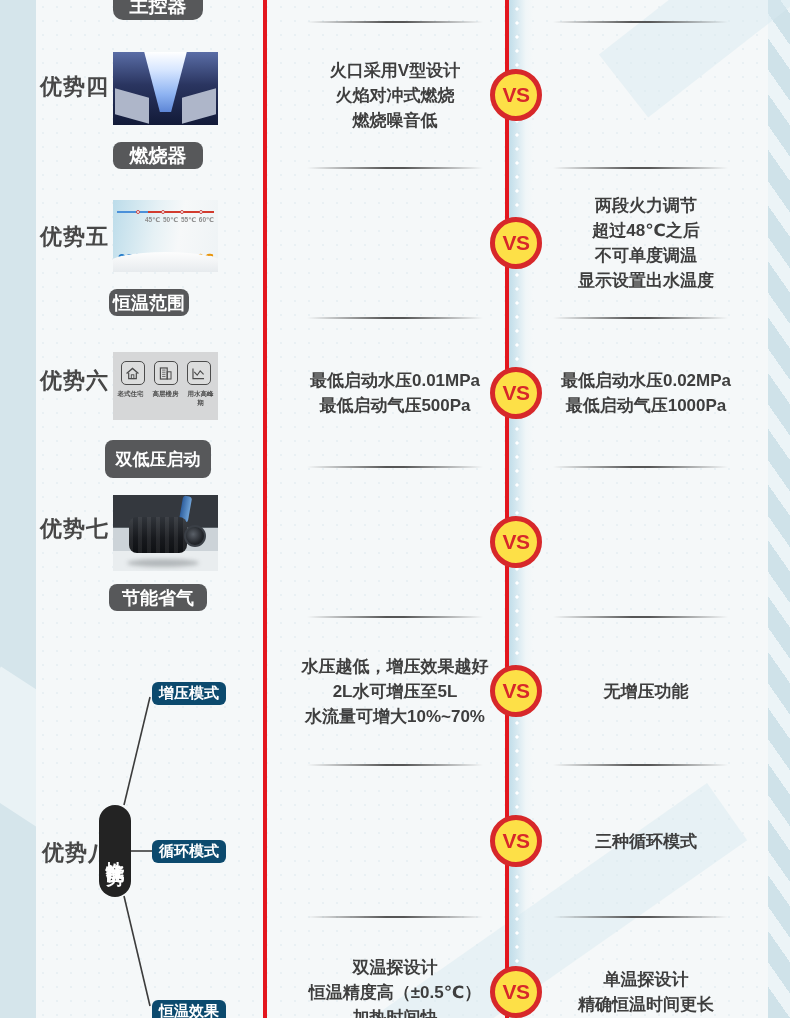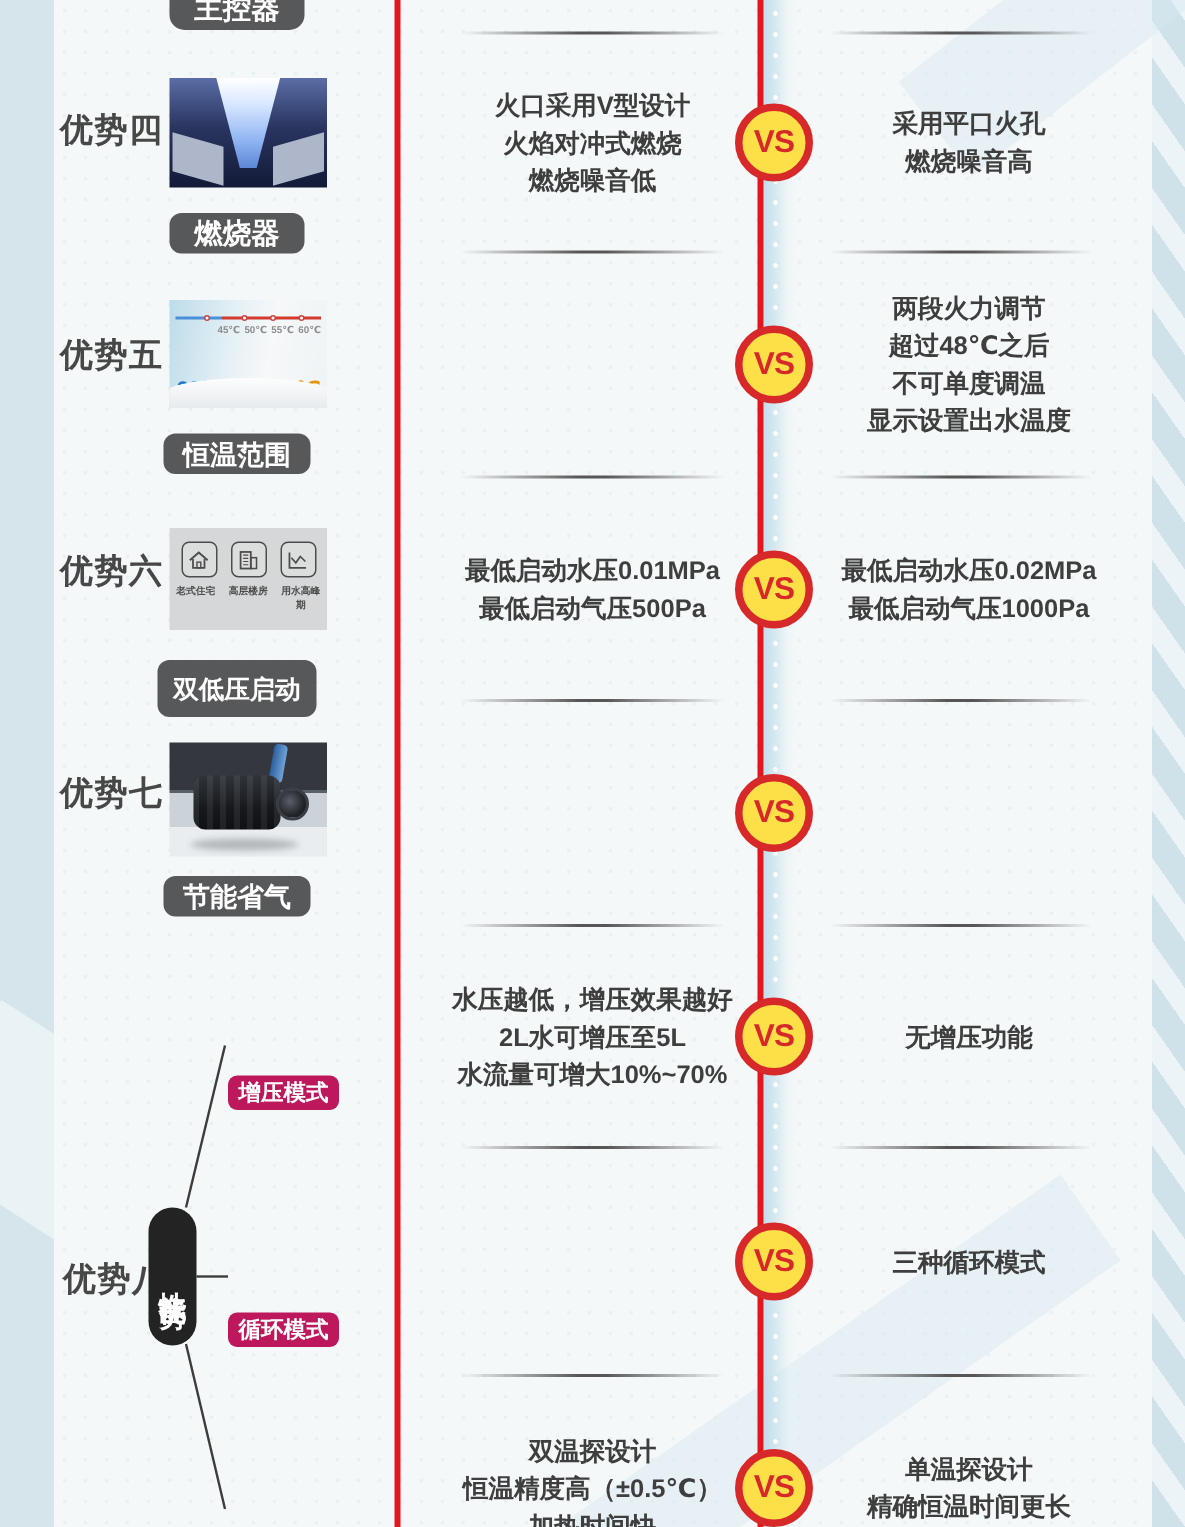--- a/index.html
+++ b/index.html
@@ -100,22 +100,22 @@
       background:repeating-linear-gradient(90deg, rgba(255,255,255,.07) 0 4px, transparent 4px 9px); }
   .pflange{ position:absolute; right:12px; top:30px; width:22px; height:22px; border-radius:50%;
       background:radial-gradient(circle at 40% 40%, #5a6068, #23262b 60%, #101214); border:2px solid #3a3f46; }
   .pshadow{ position:absolute; left:14px; bottom:4px; width:72px; height:8px; border-radius:50%;
       background:rgba(40,45,50,.28); filter:blur(2px); }
 
   
   .badge-vert{ position:absolute; left:99px; top:805px; width:32px; height:92px; background:#232323; color:#fff;
       border-radius:16px; display:flex; align-items:center; justify-content:center;
       writing-mode:vertical-rl; text-orientation:upright; font-weight:800; font-size:18px; letter-spacing:2px; z-index:4; }
-  .gpill{ position:absolute; left:152px; width:74px; height:23px; background:#be185d; color:#fff;
-      border-radius:6px; font-size:15px; font-weight:700; display:flex; align-items:center; justify-content:center; z-index:4;margin-top:35px; }
+  .gpill{ position:absolute; left:152px; width:74px; height:23px; background:#0c4a6e; color:#fff;
+      border-radius:6px; font-size:15px; font-weight:700; display:flex; align-items:center; justify-content:center; z-index:4; }
   .connectors{ position:absolute; left:88px; top:678px; z-index:3; }
 </style>
 </head>
 <body>
 
 <div class="page">
 
   <div class="margin-left">
     <div class="band"></div>
   </div>
@@ -159,21 +159,21 @@
       <div class="bar" style="width:34px"></div>
       <div class="bar" style="width:26px"></div>
     </div>
     <div class="temp-blk tb-r">
       <div class="t">45℃</div>
       <div class="c">冬季洗浴</div>
       <div class="bar" style="width:28px; margin-left:auto;"></div>
     </div>
     <div class="device-top"></div>
   </div>
-  <div class="tag" style="left:109px; top:289px; width:98px; height:27px; font-size:18px;">恒温范围</div>
+  <div class="tag" style="left:109px; top:289px; width:80px; height:27px; font-size:18px;">恒温范围</div>
 
   <div class="adv" style="left:40px; top:366px;">优势六</div>
   <div class="pimg img-lowp">
     <div class="tiles">
       <div class="tile">
         <svg width="17" height="17" viewBox="0 0 20 20">
             <path d="M3 10 L10 4 L17 10" fill="none" stroke="#4c4c4c" stroke-width="1.5"></path>
             <path d="M5.5 9 V16 H14.5 V9" fill="none" stroke="#4c4c4c" stroke-width="1.4"></path>
             <rect x="8.6" y="11.5" width="3" height="4.5" fill="none" stroke="#4c4c4c" stroke-width="1.1"></rect>
           </svg>
@@ -220,22 +220,20 @@
   <div class="gpill" style="top:840px;">循环模式</div>
   <div class="gpill" style="top:1000px;">恒温效果</div>
 
   <div class="crow r1">
     <div class="dv m"></div>
       <div class="dv r"></div>
     <div class="cell ours">火口采用V型设计
 火焰对冲式燃烧
 燃烧噪音低</div>
     <div class="vs">VS</div>
-    <div class="cell theirs">采用平口火孔
-燃烧噪音高</div>
   </div>
   <div class="crow r2">
     <div class="dv m"></div>
       <div class="dv r"></div>
     <div class="vs">VS</div>
     <div class="cell theirs">两段火力调节
 超过48℃之后
 不可单度调温
 显示设置出水温度</div>
   </div>

